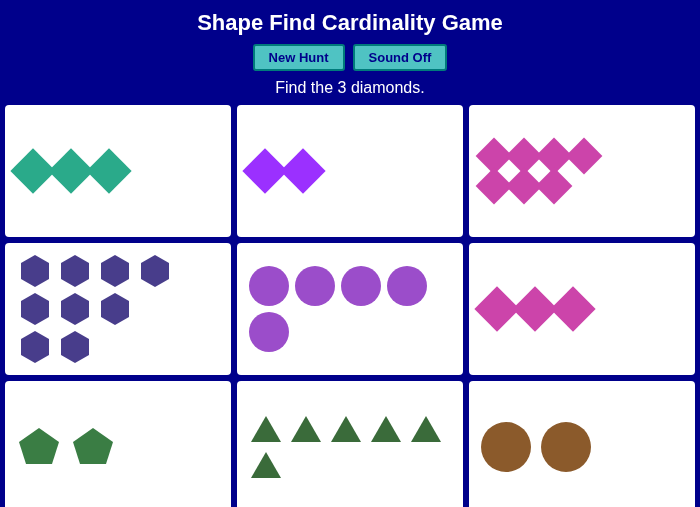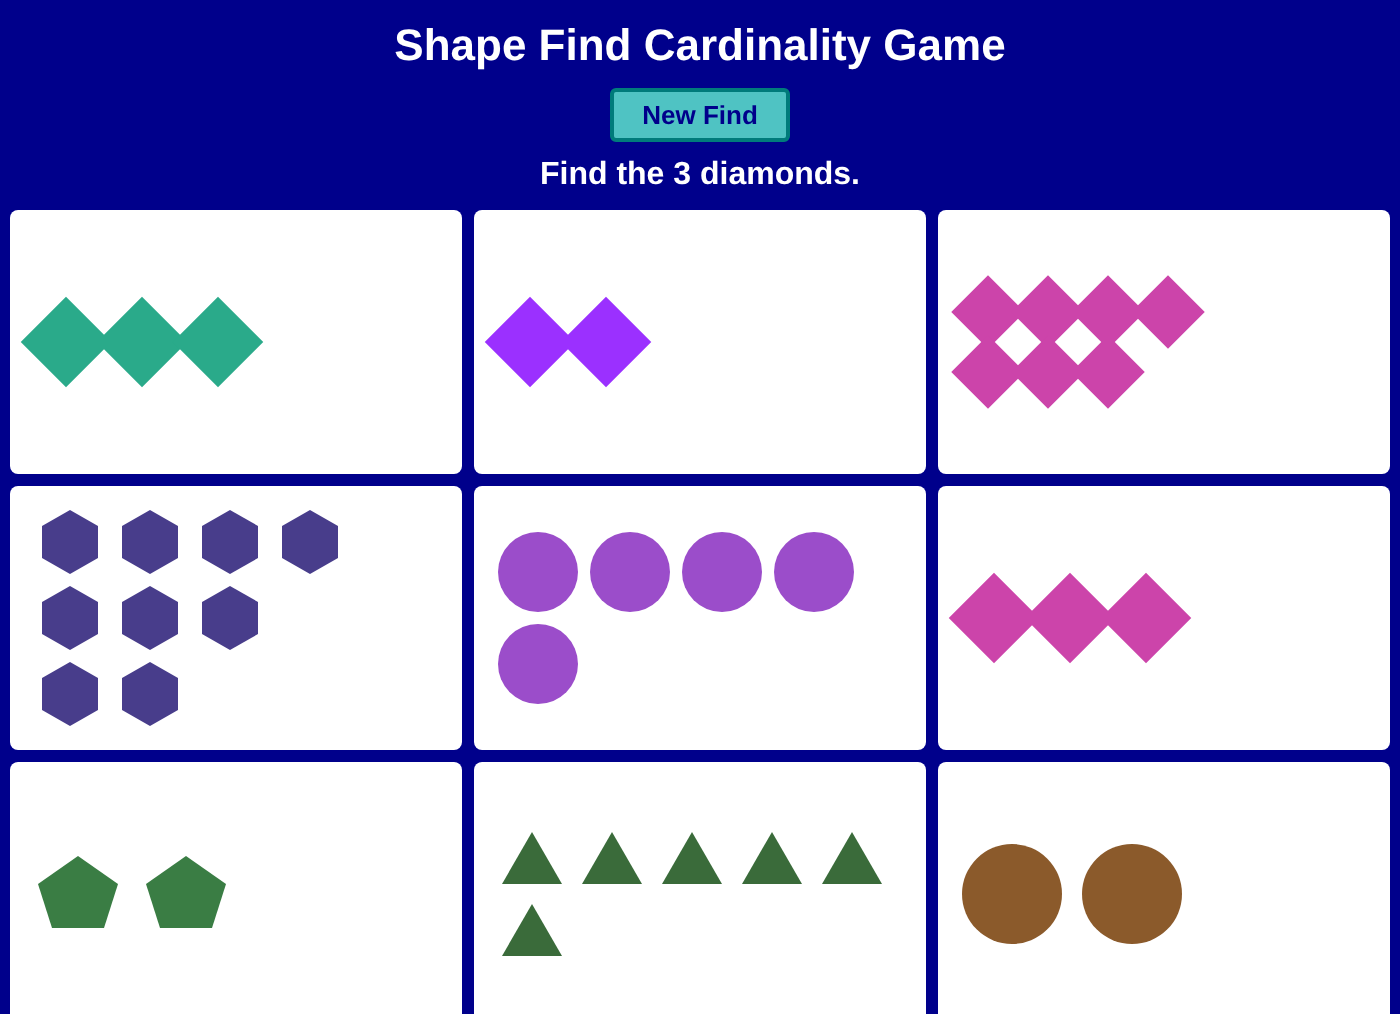--- a/index.html
+++ b/index.html
@@ -37,21 +37,21 @@
       font-weight: bold;
       font-size: 13px;
       padding: 4px 14px;
       cursor: pointer;
       border-radius: 3px;
     }
 
     #instruction {
       color: white;
       font-size: 16px;
-      font-weight: bold;
+      font-weight: normal;
       text-align: center;
       margin-bottom: 8px;
     }
 
     #grid {
       display: grid;
       grid-template-columns: repeat(3, 1fr);
       grid-template-rows: repeat(3, 1fr);
       gap: 6px;
       width: 690px;
@@ -119,21 +119,22 @@
       flex-wrap: nowrap;
       gap: 10px;
     }
   </style>
 </head>
 <body>
 
 <div id="title">Shape Find Cardinality Game</div>
 
 <div id="toolbar">
-  <button class="toolbar-btn">New Find</button>
+  <button class="toolbar-btn">New Hunt</button>
+  <button class="toolbar-btn">Sound Off</button>
 </div>
 
 <div id="instruction">Find the 3 diamonds.</div>
 
 <div id="grid">
 
   <div class="card" id="card1">
     <div class="shapes-container">
       <div class="diamond" style="background:#2aaa8a;"></div>
       <div class="diamond" style="background:#2aaa8a;"></div>

